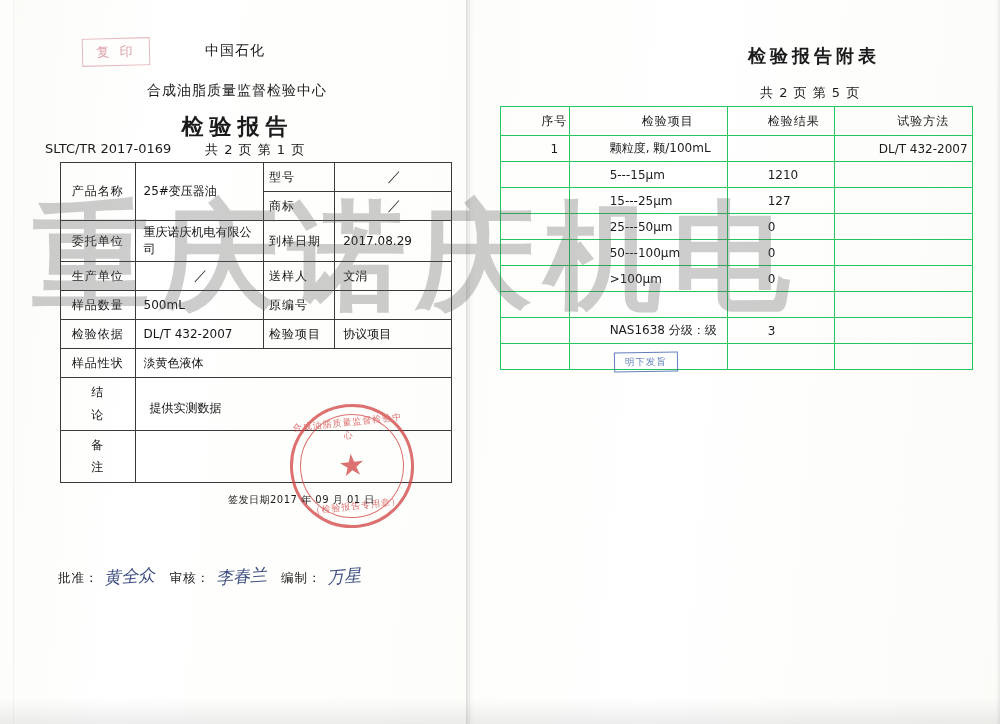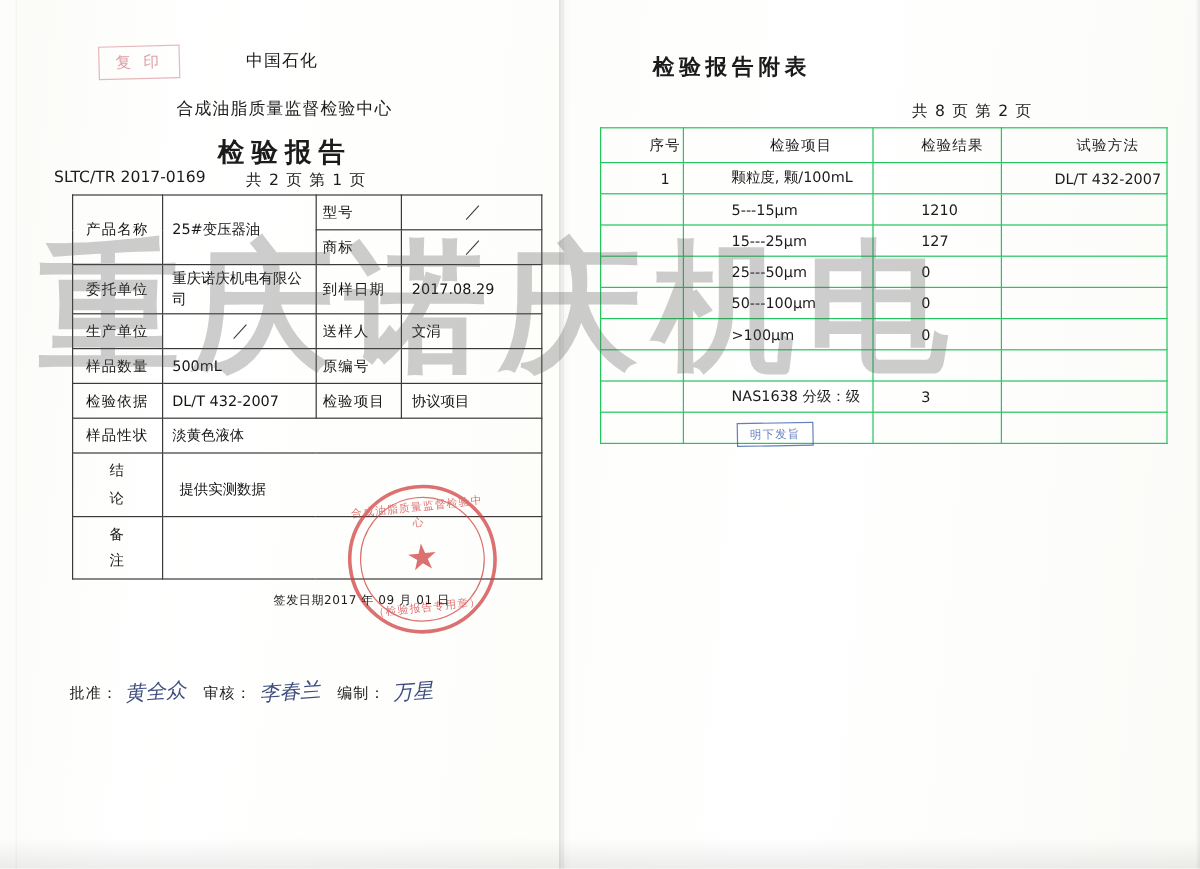--- a/index.html
+++ b/index.html
@@ -84,21 +84,21 @@
   
   #sign-row { position:absolute; left:58px; top:565px; width:380px; font-size:12.5px; color:#1b1b1b; }
   #sign-row span.k { letter-spacing:1px; }
   .handwr {
     font-family:"DejaVu Serif", serif; font-style:italic; color:#1c2f6b;
     font-size:17px; opacity:.85; display:inline-block; transform:rotate(-4deg);
     margin:0 10px 0 2px;
   }
 
   
-  #r-title { position:absolute; left:544px; top:44px; width:300px; text-align:left; font-size:18px; font-weight:bold; letter-spacing:4px; }
+  #r-title { position:absolute; left:580px; top:44px; width:300px; text-align:right; font-size:18px; font-weight:bold; letter-spacing:4px; }
   #r-pages { position:absolute; left:760px; top:84px; font-size:13px; letter-spacing:1px; }
 
   #r-table { position:absolute; left:500px; top:106px; width:473px; border-collapse:collapse; font-size:12px; }
   #r-table th, #r-table td { border:1px solid #22c55e;padding-left:40px; }
   #r-table th { height:26px; font-weight:normal; letter-spacing:1px; }
   #r-table td { height:23px; }
   .c-no   { width:38px;  text-align:center; }
   .c-item { width:165px; padding-left:10px; }
   .c-res  { width:95px;  text-align:left; }
   .c-mtd  { width:150px; text-align:center; }
@@ -201,21 +201,21 @@
 <div id="sign-row" class="cn">
   <span class="k">批准：</span>
   <span class="handwr">黄全众</span>
   <span class="k">审核：</span>
   <span class="handwr">李春兰</span>
   <span class="k">编制：</span>
   <span class="handwr">万星</span>
 </div>
 
 <div id="r-title" class="cn">检验报告附表</div>
-<div id="r-pages" class="cn">共 8 页    第 2 页</div>
+<div id="r-pages" class="cn">共 2 页    第 5 页</div>
 
 <table id="r-table" class="cn">
   <tbody>
       <tr>
     <th class="c-no">序号</th>
     <th class="c-item" style="text-align:center;">检验项目</th>
     <th class="c-res">检验结果</th>
     <th class="c-mtd">试验方法</th>
   </tr>
 

